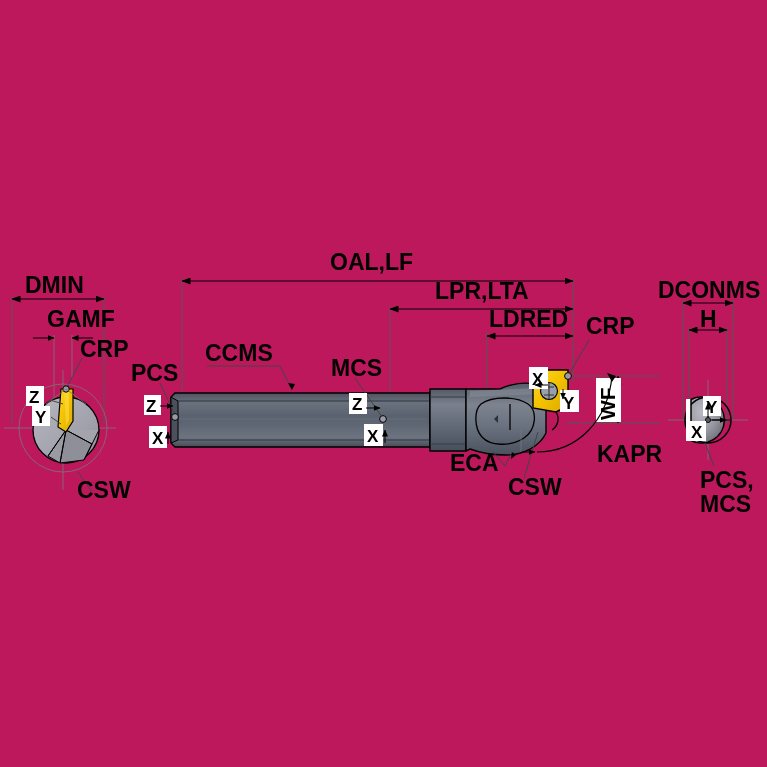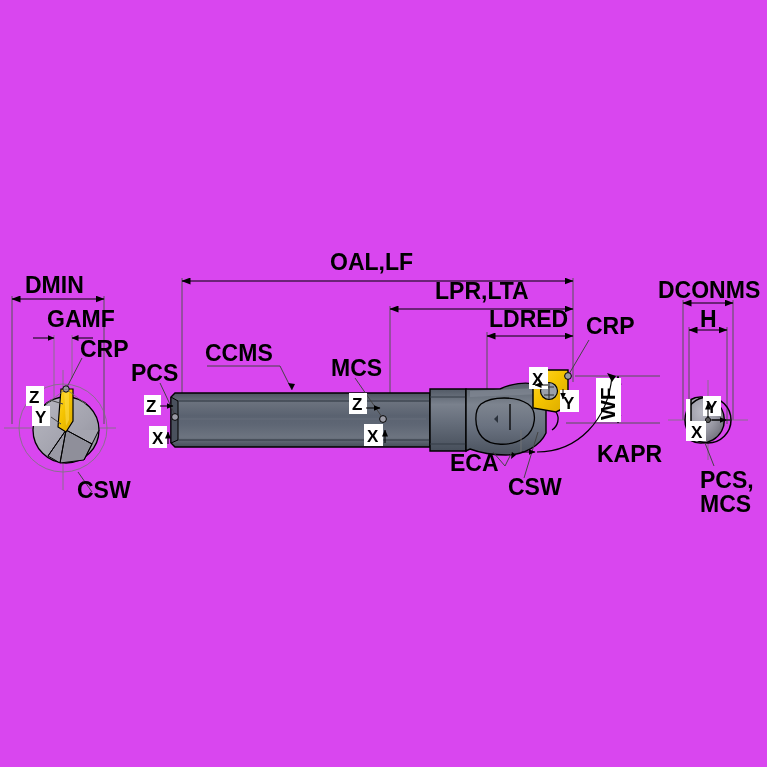--- a/index.html
+++ b/index.html
@@ -1,18 +1,18 @@
 <!DOCTYPE html>
 <html><head>
 <meta charset="utf-8">
 <style>
   html,body{margin:0;padding:0;background:#ffffff;}
   body{width:767px;height:767px;overflow:hidden;
        font-family:"Liberation Sans", sans-serif;}
-  #stage{position:relative;width:767px;height:767px;background:#d946ef;}
+  #stage{position:relative;width:767px;height:767px;background:#be185d;}
   svg{display:block;}
   .lbl{font-family:"Liberation Sans", sans-serif;font-weight:bold;fill:#000;}
   .lbl-lg{font-size:23px;}
   .lbl-md{font-size:21px;}
   .axis{font-family:"Liberation Sans", sans-serif;font-weight:bold;font-size:17px;fill:#000;}
   .dimline{stroke:#000;stroke-width:1;fill:none;}
   .extline{stroke:#555;stroke-width:1;fill:none;}
   .leader{stroke:#444;stroke-width:1;fill:none;}
   .thin{stroke:#777;stroke-width:0.8;fill:none;}
   .outline-thin{stroke:#000;stroke-width:1;}

